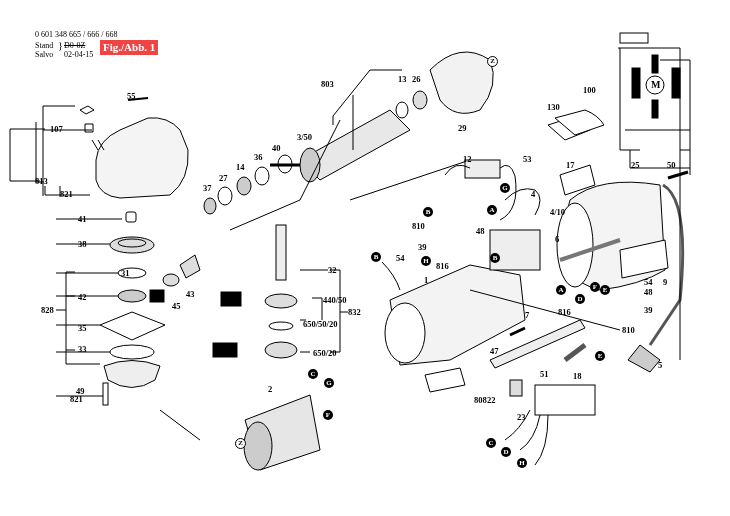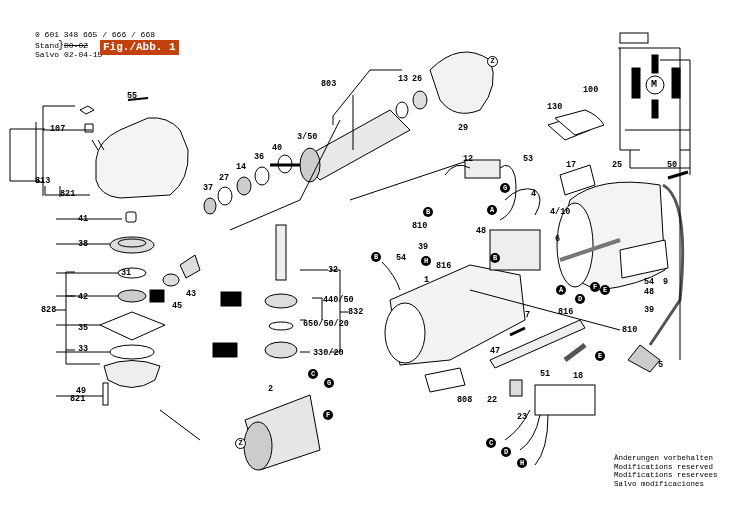--- a/index.html
+++ b/index.html
@@ -1,19 +1,19 @@
 <!DOCTYPE html>
 <html><head>
 <meta charset="utf-8">
 <style>
   html, body { margin:0; padding:0; background:#fff; }
   #canvas { position:relative; width:724px; height:516px; overflow:hidden; background:#fff;
-    font-family:Liberation Mono, monospace; color:#000; }
+    font-family:Liberation Serif, serif; color:#000; }
   .hdr { position:absolute; font-size:8px; line-height:9px; white-space:nowrap; }
-  .fig { position:absolute; left:100px; top:40px; background:#c2410c; color:#fff; font-weight:bold;
+  .fig { position:absolute; left:100px; top:40px; background:#ef4444; color:#fff; font-weight:bold;
     font-size:11px; padding:1px 3px; line-height:13px; }
   .note { position:absolute; left:614px; top:454px; font-size:7.5px; line-height:8.6px; }
   .lbl { position:absolute; font-size:8.5px; font-weight:bold; white-space:nowrap; line-height:9px; }
   .circ { position:absolute; width:10px; height:10px; border-radius:50%; background:#000; color:#fff;
     font-size:7px; font-weight:bold; text-align:center; line-height:10px; }
   .circ.open { background:#fff; color:#000; border:1px solid #000; width:9px; height:9px; line-height:9px; }
   svg { position:absolute; left:0; top:0; }
 </style>
 </head>
 <body>
@@ -156,44 +156,44 @@
   <span class="lbl" style="left:254px;top:153px;">36</span>
   <span class="lbl" style="left:272px;top:144px;">40</span>
   <span class="lbl" style="left:321px;top:80px;">803</span>
   <span class="lbl" style="left:297px;top:133px;">3/50</span>
   <span class="lbl" style="left:398px;top:75px;">13</span>
   <span class="lbl" style="left:412px;top:75px;">26</span>
   <span class="lbl" style="left:458px;top:124px;">29</span>
   <span class="lbl" style="left:328px;top:266px;">32</span>
   <span class="lbl" style="left:323px;top:296px;">440/50</span>
   <span class="lbl" style="left:303px;top:320px;">650/50/20</span>
-  <span class="lbl" style="left:313px;top:349px;">330/20</span>
+  <span class="lbl" style="left:313px;top:349px;">650/20</span>
   <span class="lbl" style="left:348px;top:308px;">832</span>
   <span class="lbl" style="left:268px;top:385px;">2</span>
   <span class="lbl" style="left:463px;top:155px;">12</span>
   <span class="lbl" style="left:523px;top:155px;">53</span>
   <span class="lbl" style="left:531px;top:190px;">4</span>
   <span class="lbl" style="left:550px;top:208px;">4/10</span>
   <span class="lbl" style="left:412px;top:222px;">810</span>
   <span class="lbl" style="left:418px;top:243px;">39</span>
   <span class="lbl" style="left:476px;top:227px;">48</span>
   <span class="lbl" style="left:436px;top:262px;">816</span>
   <span class="lbl" style="left:396px;top:254px;">54</span>
   <span class="lbl" style="left:424px;top:276px;">1</span>
   <span class="lbl" style="left:525px;top:311px;">7</span>
   <span class="lbl" style="left:490px;top:347px;">47</span>
-  <span class="lbl" style="left:457px;top:396px;text-align:center;">808</span>
+  <span class="lbl" style="left:474px;top:396px;text-align:center;">808</span>
   <span class="lbl" style="left:487px;top:396px;">22</span>
   <span class="lbl" style="left:517px;top:413px;">23</span>
   <span class="lbl" style="left:540px;top:370px;">51</span>
   <span class="lbl" style="left:573px;top:372px;">18</span>
   <span class="lbl" style="left:547px;top:103px;">130</span>
   <span class="lbl" style="left:583px;top:86px;">100</span>
   <span class="lbl" style="left:566px;top:161px;">17</span>
-  <span class="lbl" style="left:604px;top:161px;padding-left:8px;">25</span>
+  <span class="lbl" style="left:631px;top:161px;">25</span>
   <span class="lbl" style="left:667px;top:161px;">50</span>
   <span class="lbl" style="left:555px;top:235px;">6</span>
   <span class="lbl" style="left:663px;top:278px;">9</span>
   <span class="lbl" style="left:644px;top:278px;">54</span>
   <span class="lbl" style="left:644px;top:288px;">48</span>
   <span class="lbl" style="left:558px;top:308px;">816</span>
   <span class="lbl" style="left:644px;top:306px;">39</span>
   <span class="lbl" style="left:622px;top:326px;">810</span>
   <span class="lbl" style="left:658px;top:361px;">5</span>
 
@@ -212,19 +212,13 @@
   <span class="circ" style="left:324px;top:378px;">G</span>
   <span class="circ" style="left:323px;top:410px;">F</span>
   <span class="circ open" style="left:235px;top:438px;">Z</span>
   <span class="circ open" style="left:487px;top:56px;">Z</span>
   <span class="circ" style="left:486px;top:438px;">C</span>
   <span class="circ" style="left:501px;top:447px;">D</span>
   <span class="circ" style="left:517px;top:458px;">H</span>
 
   <span class="lbl" style="left:651px;top:80px;font-size:10px;">M</span>
 
-  <div class="note">
-    <div>Änderungen vorbehalten</div>
-    <div>Modifications reserved</div>
-    <div>Modifications reservees</div>
-    <div>Salvo modificaciones</div>
-  </div>
 </div>
 
 </body></html>

